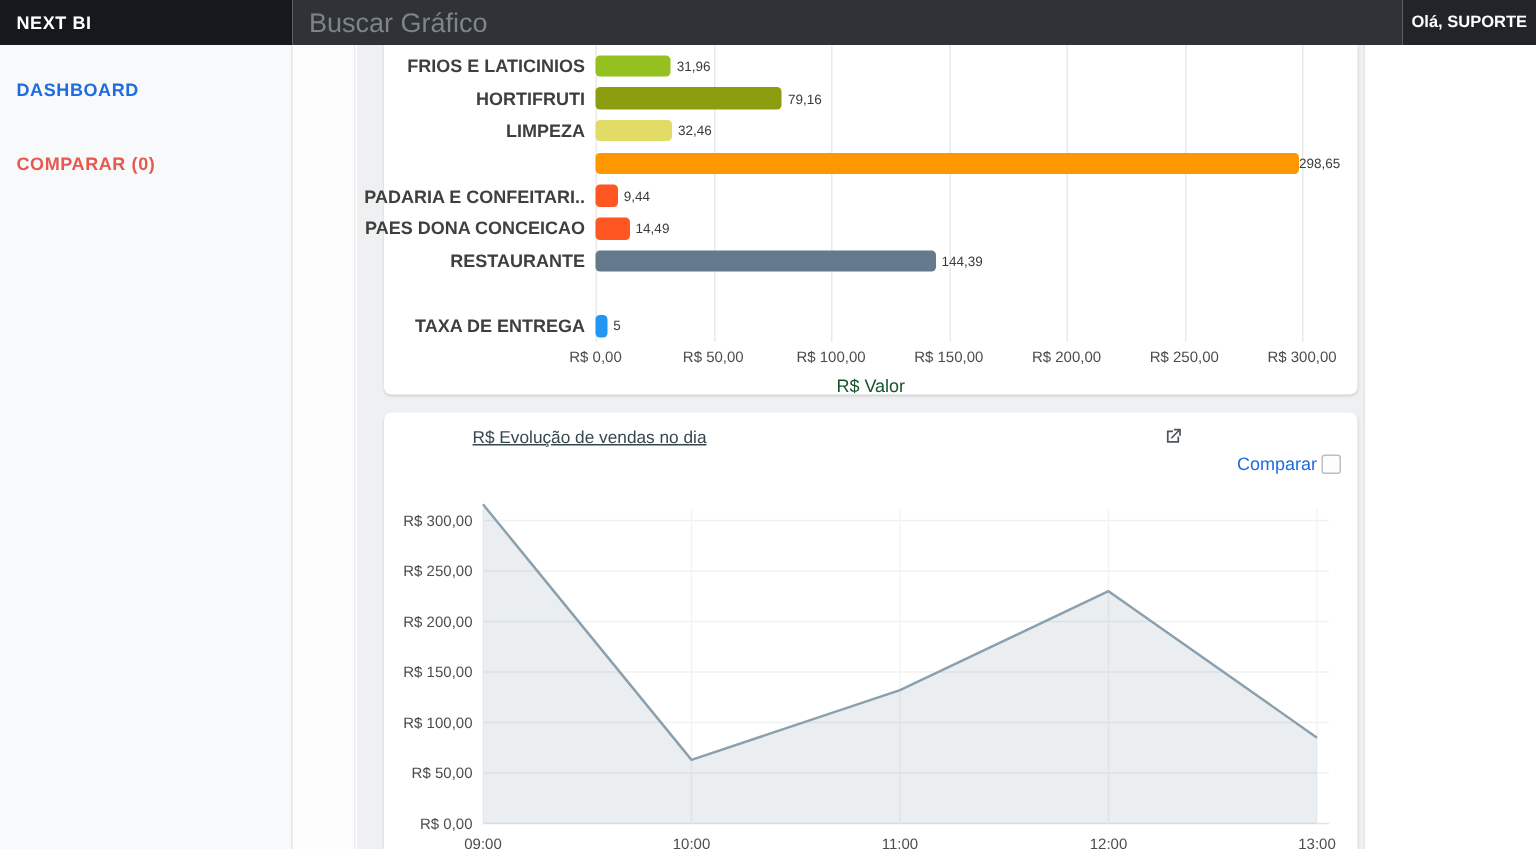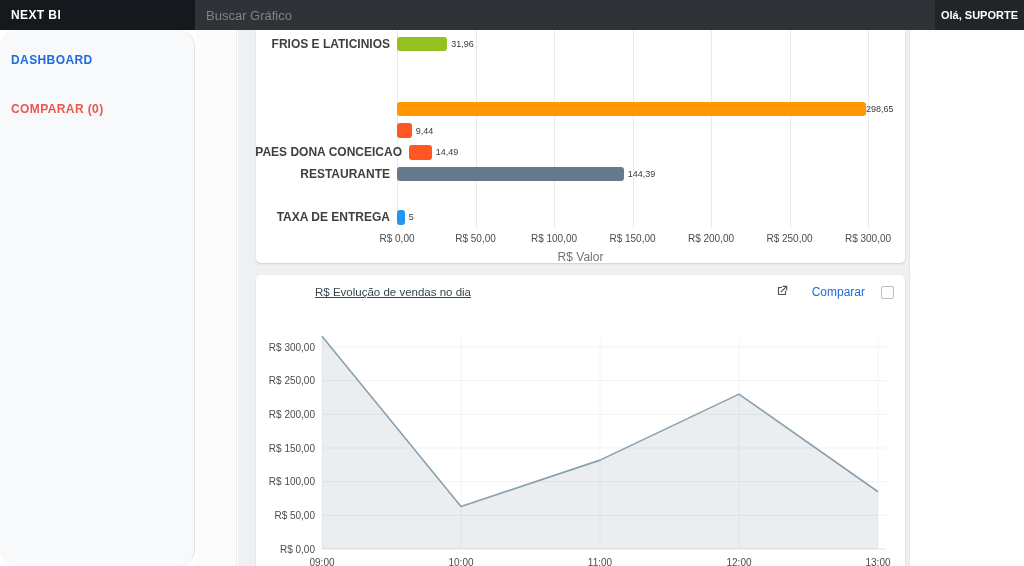--- a/index.html
+++ b/index.html
@@ -6,30 +6,30 @@
   html,body { width:1024px; height:566px; overflow:hidden; background:#ffffff;
               font-family:"Liberation Sans", sans-serif; }
 
   
   .topbar { position:absolute; top:0; left:0; width:1024px; height:30px; display:flex; }
   .topbar-brand { width:195px; height:30px; background:#15181c; color:#fff;
                   font-size:12px; font-weight:bold; letter-spacing:.4px;
                   display:flex; align-items:center; padding-left:11px; }
   .topbar-search { flex:1; height:30px; background:#2f3338; display:flex; align-items:center; }
   .topbar-search input { background:transparent; border:none; outline:none;
-                         color:#d7d9db; font-size:13px; width:60%; padding-left:11px;
+                         color:#d7d9db; font-size:18px; width:60%; padding-left:11px;
                          font-family:"Liberation Sans", sans-serif; }
   .topbar-search input::placeholder { color:#7f848a; }
   .topbar-user { width:89px; height:30px; background:#212529; color:#fff;
                  font-size:11px; font-weight:bold; display:flex; align-items:center;
                  justify-content:center; cursor:pointer; white-space:nowrap; }
 
   
   .sidebar { position:absolute; top:30px; left:0; width:195px; height:536px;
-             background:#f8f9fb; border-right:1px solid #e3e5e8;border-radius:16px; }
+             background:#f8f9fb; border-right:1px solid #e3e5e8; }
   .sidebar-item { font-size:12px; font-weight:bold; letter-spacing:.4px;
                   padding:12px 0 12px 11px; cursor:pointer; }
   .sidebar-item.dash { color:#1f6ce0; margin-top:11px; }
   .sidebar-item.comp { color:#e8584e; margin-top:11px; }
 
   
   .white-strip { position:absolute; top:30px; left:196px; width:41px; height:536px;
                  background:#fcfcfd; border-right:1px solid #ededef; }
   .content { position:absolute; top:30px; left:238px; width:672px; height:536px;
              background:#eef0f2; border-right:1px solid #e4e6e8; overflow:hidden; }
@@ -47,29 +47,29 @@
                display:flex; align-items:center; justify-content:flex-end;
                font-size:12px; font-weight:bold; color:#3f3f3f; white-space:nowrap; }
   .bar-rect { position:absolute; left:131px; top:3.5px; height:14.5px; border-radius:3px;
               cursor:pointer; }
   .bar-value { position:absolute; top:0; height:21.7px; display:flex; align-items:center;
                font-size:9px; color:#3b3b3b; white-space:nowrap; }
   .bar-xaxis { position:relative; width:629px; height:16px; margin-top:5px; }
   .bar-xtick { position:absolute; transform:translateX(-50%); font-size:10px; color:#4c4c4c;
                white-space:nowrap; }
   .bar-xtitle { position:relative; width:629px; text-align:center; font-size:12px;
-                color:#737373; margin-top:1px; padding-left:131px; width:498px; }
+                color:#14532d; margin-top:1px; padding-left:131px; width:498px; }
 
   
   .lc-header { position:relative; height:34px; }
   .lc-title { position:absolute; left:1px; top:3px; font-size:11.5px; font-weight:normal;
               color:#37474f; text-decoration:underline; cursor:pointer;padding-left:48px; }
   .expand-btn { position:absolute; right:106px; top:1px; width:14px; height:14px; cursor:pointer; }
   .expand-btn svg { width:14px; height:14px; fill:#4d565c; }
-  .lc-compare { position:absolute; right:1px; top:2px; display:flex; align-items:center; gap:16px; }
+  .lc-compare { position:absolute; right:1px; top:19px; display:flex; align-items:center; gap:3px; }
   .lc-compare-label { font-size:12px; color:#1f6ce0; cursor:pointer; }
   .lc-checkbox { width:13px; height:13px; border:1px solid #b9bfc5; border-radius:2px;
                  background:#fdfdfe; cursor:pointer; }
 
   svg text { font-family:"Liberation Sans", sans-serif; }
 </style>
 </head>
 <body>
 
 <div class="topbar">
@@ -96,29 +96,40 @@
         <div class="vgrid" style="left: 288px;"></div>
         <div class="vgrid" style="left: 366.5px;"></div>
         <div class="vgrid" style="left: 445px;"></div>
         <div class="vgrid" style="left: 523.5px;"></div>
         <div class="vgrid" style="left: 602px;"></div>
         <div class="bar-row" style="top: 0px;">
           <div class="bar-label">FRIOS E LATICINIOS</div>
           <div class="bar-rect" style="width: 50.1772px; background: rgb(148, 193, 31);"></div>
           <span class="bar-value" style="left: 185.177px;">31,96</span>
         </div>
+        <div class="bar-row" style="top: 21.7px;">
+          <div class="bar-label">HORTIFRUTI</div>
+          <div class="bar-rect" style="width: 124.281px; background: rgb(140, 158, 16);"></div>
+          <span class="bar-value" style="left: 259.281px;">79,16</span>
+        </div>
+        <div class="bar-row" style="top: 43.4px;">
+          <div class="bar-label">LIMPEZA</div>
+          <div class="bar-rect" style="width: 50.9622px; background: rgb(226, 220, 102);"></div>
+          <span class="bar-value" style="left: 185.962px;">32,46</span>
+        </div>
         <div class="bar-row" style="top: 65.1px;">
           <div class="bar-rect" style="width: 468.88px; background: rgb(255, 152, 0);"></div>
           <span class="bar-value" style="left: 600px;">298,65</span>
         </div>
         <div class="bar-row" style="top: 86.8px;">
+          <div class="bar-label">PADARIA E CONFEITARI..</div>
           <div class="bar-rect" style="width: 14.8208px; background: rgb(255, 87, 34);"></div>
           <span class="bar-value" style="left: 149.821px;">9,44</span>
         </div>
-        <div class="bar-row" style="top: 108.5px; margin-left: 12px;">
+        <div class="bar-row" style="top: 108.5px;">
           <div class="bar-label">PAES DONA CONCEICAO</div>
           <div class="bar-rect" style="width: 22.7493px; background: rgb(255, 87, 34);"></div>
           <span class="bar-value" style="left: 157.749px;">14,49</span>
         </div>
         <div class="bar-row" style="top: 130.2px;">
           <div class="bar-label">RESTAURANTE</div>
           <div class="bar-rect" style="width: 226.692px; background: rgb(100, 121, 140);"></div>
           <span class="bar-value" style="left: 361.692px;">144,39</span>
         </div>
         <div class="bar-row" style="top: 173.6px;">

